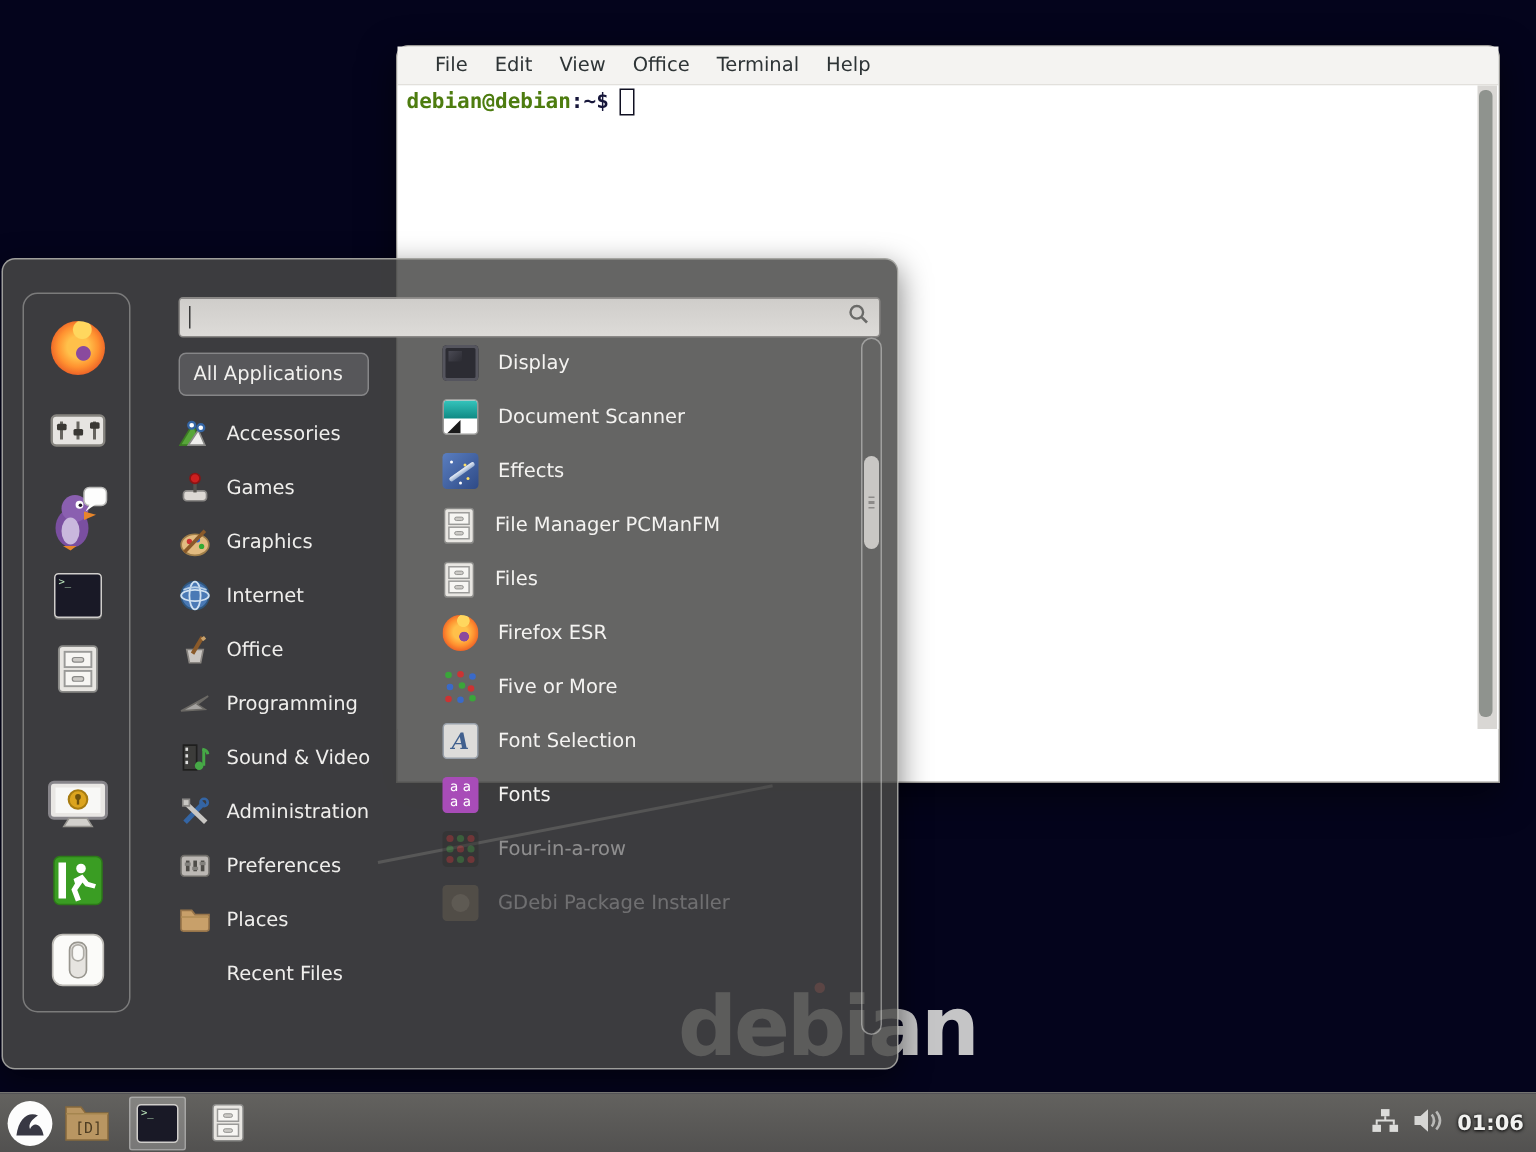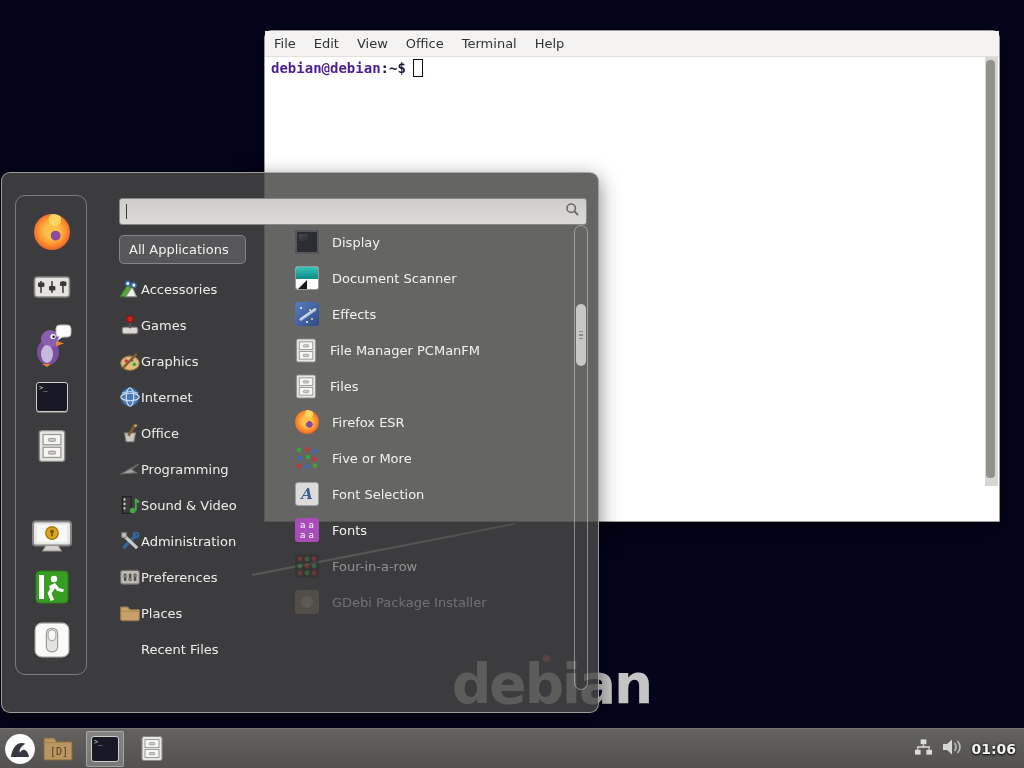--- a/index.html
+++ b/index.html
@@ -18,47 +18,47 @@
     box-shadow:0 8px 24px rgba(0,0,0,.55); }
   .titlebar { position:relative; height:34px; background:linear-gradient(#f9f8f6,#e4e2df);
     border-bottom:1px solid #c9c7c3; border-radius:7px 7px 0 0; display:flex; align-items:center; }
   .titlebar-appicon { position:absolute; left:16px; top:11px; width:9px; height:13px; background:#34343c; border-radius:1px; box-shadow:inset 0 2px 0 #6a6a72; }
   .title-text { flex:1; text-align:center; font-weight:bold; font-size:13px; color:#3b3935; }
   .winbtns { position:absolute; right:12px; top:0; height:34px; display:flex; align-items:center; gap:22px; }
   .wbtn { width:16px; height:16px; display:flex; align-items:center; justify-content:center; color:#474d52; }
   .wbtn-min::before { content:""; width:8px; height:2px; background:#474d52; }
   .wbtn-max::before { content:""; width:7px; height:7px; border:2px solid #474d52; }
   .wbtn-close { font-size:13px; font-weight:bold; }
-  .menubar { height:26px; background:#f4f3f1; border-bottom:1px solid #e2e0dc; display:flex; align-items:center; padding-left:0; }
+  .menubar { height:26px; background:#f4f3f1; border-bottom:1px solid #e2e0dc; display:flex; align-items:center; padding-left:16px; }
   .menubar span { padding:0 9px; font-size:13px; color:#2e3436; }
   .term-body { position:relative; height:429px; background:#ffffff; border-radius:0; }
   .term-scroll { position:absolute; right:1px; top:0; width:13px; height:429px; background:#d9d7d4; }
   .term-thumb { position:absolute; right:3px; top:3px; width:9px; height:418px; background:#8f938e; border-radius:4px; }
   .prompt-line { position:absolute; left:6px; top:2px; font-family:"DejaVu Sans Mono", monospace; font-size:14px; display:flex; align-items:center; }
-  .p-user { color:#4c1d95; font-weight:bold; }
+  .p-user { color:#4d7c0f; font-weight:bold; }
   .p-suffix { color:#16163a; font-weight:bold; }
   .p-cursor { width:10px; height:18px; border:1.6px solid #101022; margin-left:7px; }
 
   
   #appmenu { position:absolute; left:1px; top:172px; width:598px; height:541px; z-index:3;
     background:rgba(72,72,70,.84); border:1px solid rgba(175,175,172,.85); border-radius:9px;
     box-shadow:0 6px 20px rgba(0,0,0,.5); }
   .searchbox { position:absolute; left:117px; top:25px; width:468px; height:27px;
     background:linear-gradient(#cfcdca,#dddbd8); border:1px solid #8a8886; border-radius:3px;
     display:flex; align-items:center; padding:0 6px; }
   .search-caret { width:1px; height:15px; background:#3a3a3a; }
   .search-mag { margin-left:auto; }
   .fav-col { position:absolute; left:13px; top:22px; width:72px; height:480px;
     border:1px solid rgba(200,200,198,.45); border-radius:10px; }
   .fav-item { position:absolute; left:0; width:72px; display:flex; justify-content:center; }
   .cat-col { position:absolute; left:117px; top:62px; width:150px; }
   .allapps-btn { width:127px; height:29px; margin-bottom:7px; background:rgba(255,255,255,.14);
     border:1px solid rgba(255,255,255,.28); border-radius:5px; display:flex; align-items:center;
     padding-left:9px; font-size:13px; color:#f2f1ef; }
-  .cat-row { height:36px; display:flex; align-items:center; font-size:13px; color:#efeeec; }
+  .cat-row { height:36px; display:flex; align-items:center; gap:10px; font-size:13px; color:#efeeec; }
   .cat-ic { width:22px; height:22px; display:flex; align-items:center; justify-content:center; flex:none; }
   .app-col { position:absolute; left:286px; top:51px; width:282px; height:466px; overflow:hidden; }
   .app-row { height:36px; display:flex; align-items:center; gap:13px; font-size:13px; color:#f4f3f1; padding-left:7px; }
   .dim55 { opacity:.55; } .dim45 { opacity:.45; } .dim25 { opacity:.28; }
   .menu-scrolltrack { position:absolute; left:572px; top:52px; width:14px; height:465px;
     border:1px solid rgba(220,220,218,.5); border-radius:7px; }
   .menu-scrollthumb { position:absolute; left:1px; top:78px; width:10px; height:62px; background:#c9c7c4; border-radius:5px;
     display:flex; flex-direction:column; align-items:center; justify-content:center; gap:2px; }
   .menu-scrollthumb i { width:4px; height:1.5px; background:#8c8a88; }
 

